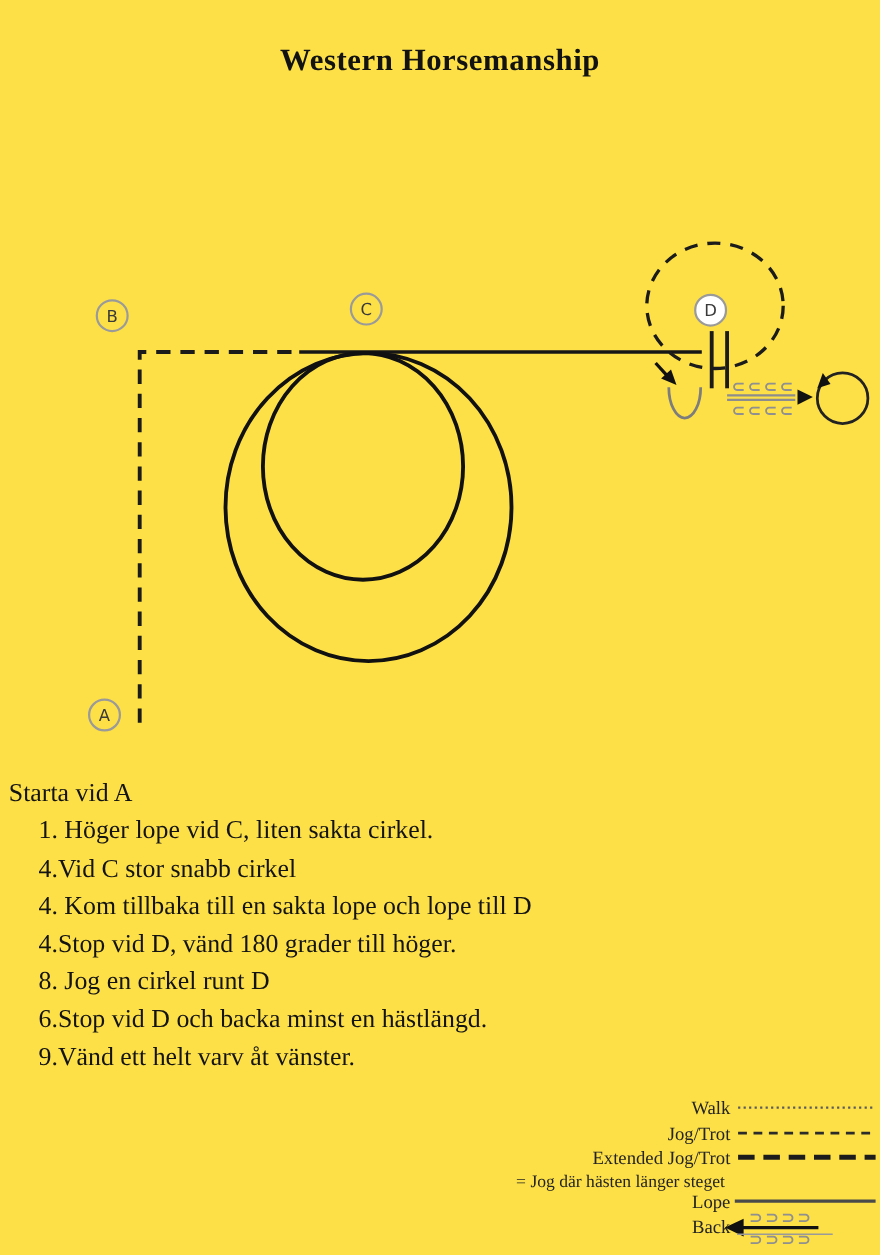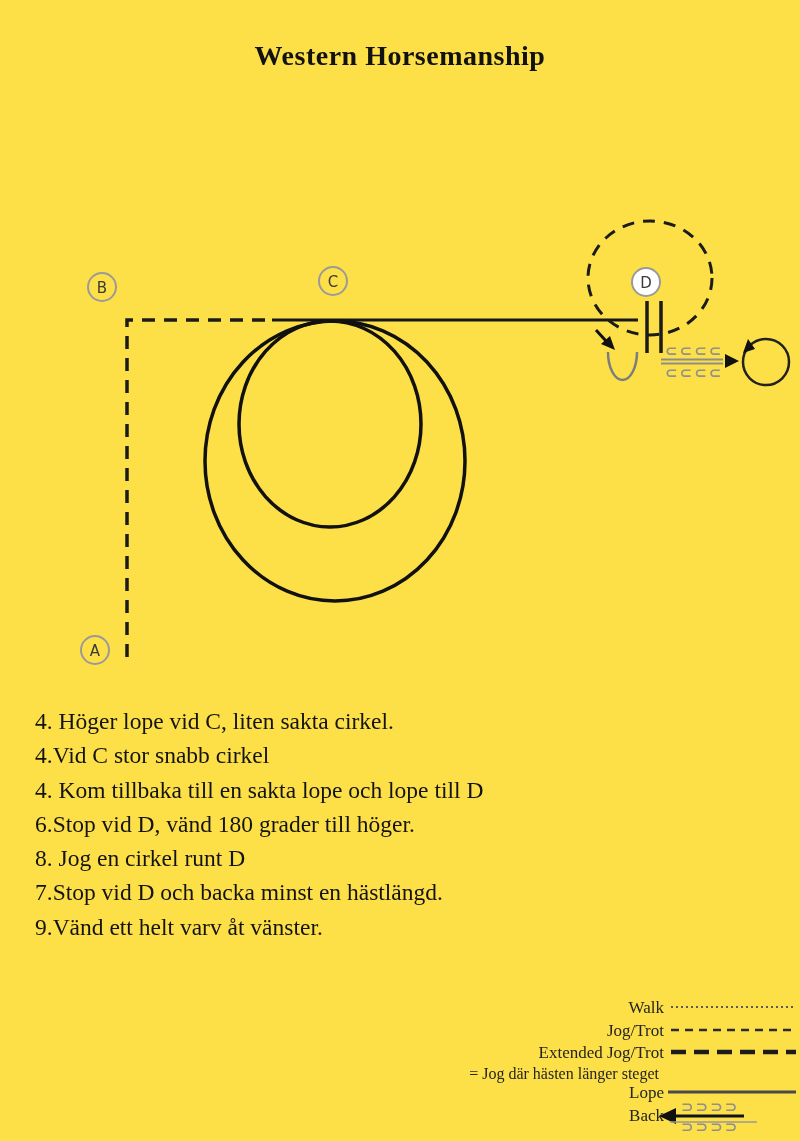--- a/index.html
+++ b/index.html
@@ -106,22 +106,23 @@
       <text x="664" y="1121" class="legend-label">Back</text>
       <text x="681" y="1112" class="back-glyphs">⊃⊃⊃⊃</text>
       <line x1="666" y1="1116" x2="744" y2="1116" stroke="#111111" stroke-width="3"></line>
       <polygon points="659,1116 676,1108 676,1124" fill="#111111"></polygon>
       <line x1="670" y1="1122" x2="757" y2="1122" stroke="#9a9a9a" stroke-width="1.5"></line>
       <text x="681" y="1132" class="back-glyphs">⊃⊃⊃⊃</text>
     </g>
   </svg>
 
   <div class="instructions">
-    <div class="step">4. Höger lope vid C, liten sakta cirkel.</div>
+    <div>Starta vid A</div>
+    <div class="step">1. Höger lope vid C, liten sakta cirkel.</div>
     <div class="step">4.Vid C stor snabb cirkel</div>
     <div class="step">4. Kom tillbaka till en sakta lope och lope till D</div>
-    <div class="step">6.Stop vid D, vänd 180 grader till höger.</div>
+    <div class="step">4.Stop vid D, vänd 180 grader till höger.</div>
     <div class="step">8. Jog en cirkel runt D</div>
-    <div class="step">7.Stop vid D och backa minst en hästlängd.</div>
+    <div class="step">6.Stop vid D och backa minst en hästlängd.</div>
     <div class="step">9.Vänd ett helt varv åt vänster.</div>
   </div>
 
 </div>
 
 </body></html>

